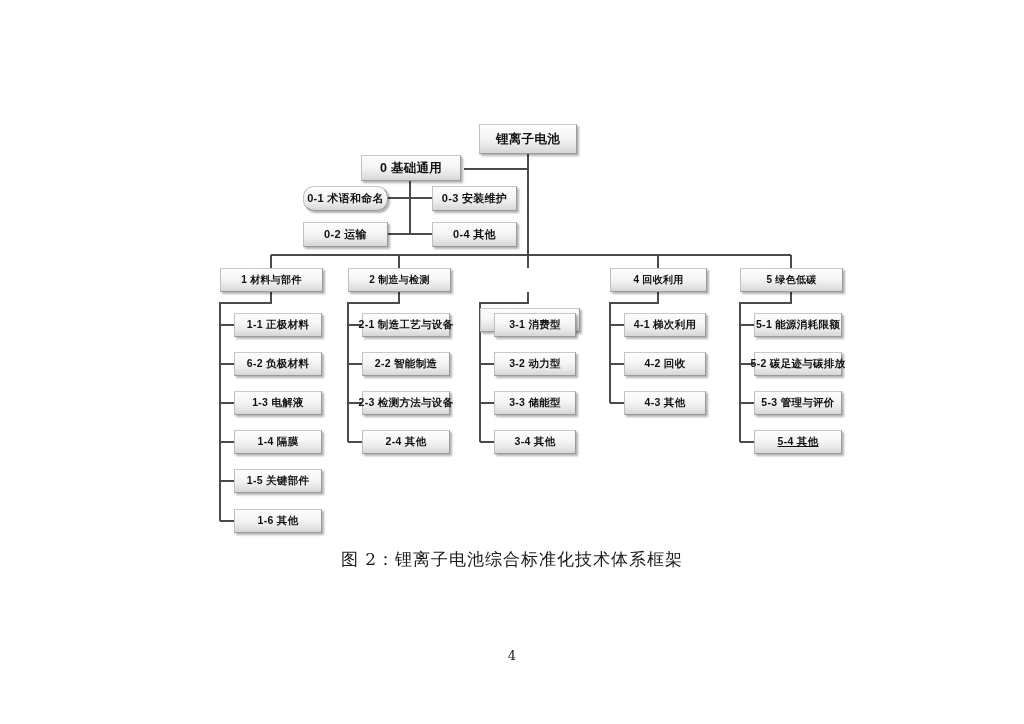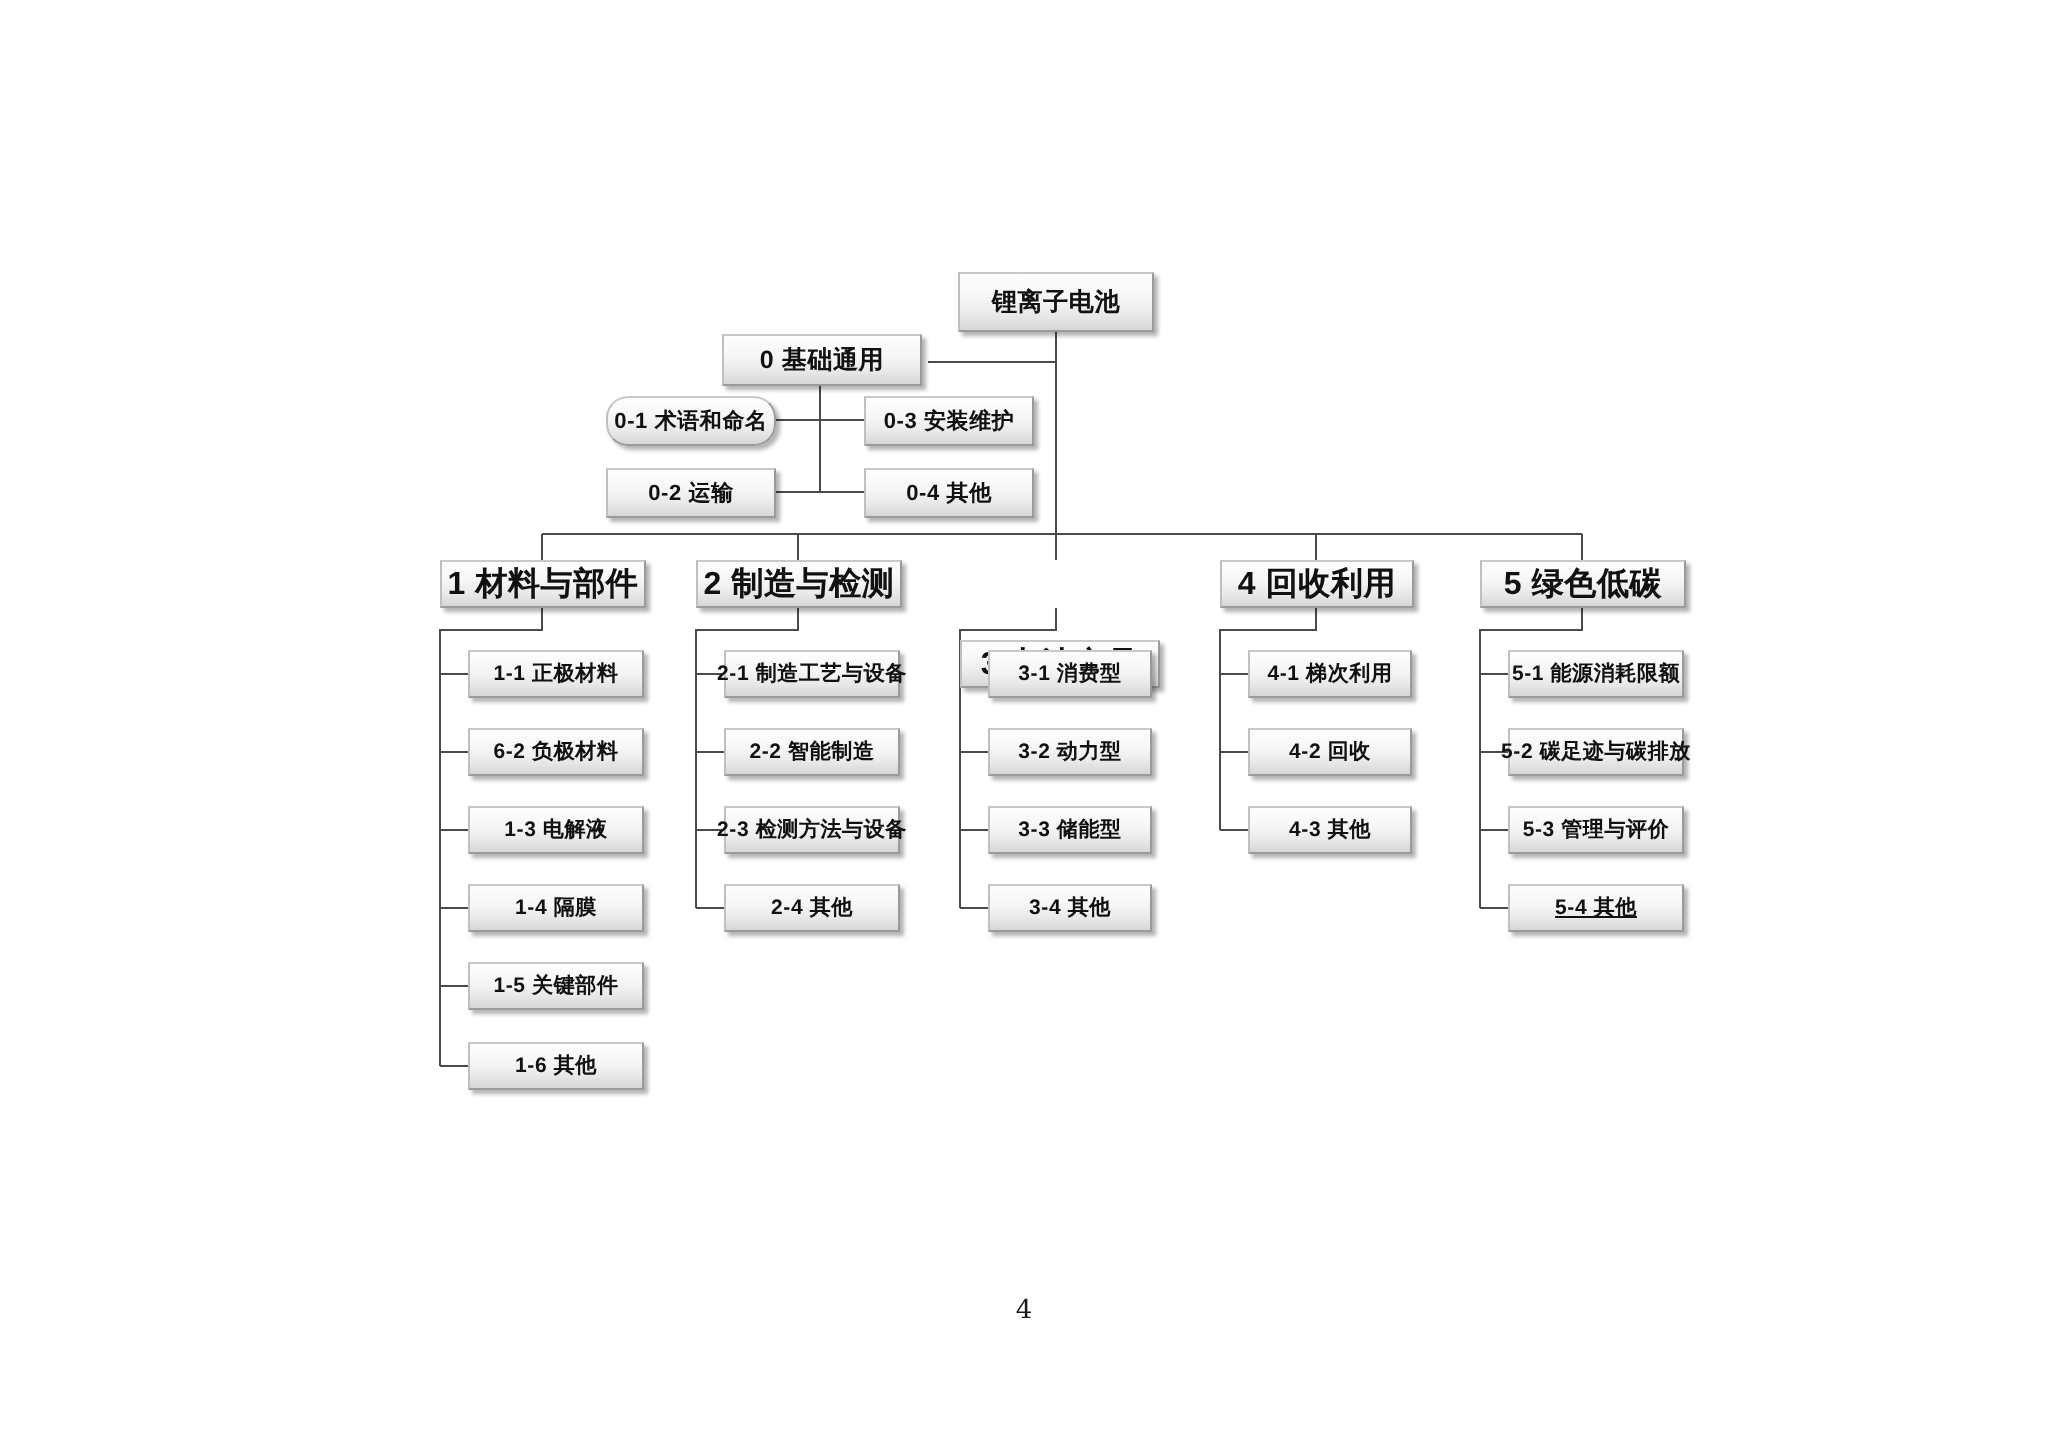--- a/index.html
+++ b/index.html
@@ -22,21 +22,21 @@
   #page {
     position: absolute;
     inset: 0;
     background: #ffffff;
   }
 
   
   #diagram {
     position: absolute;
     left: 0;
-    top: 12px;
+    top: 0;
     width: 828px;
     height: 600px;
     padding-left: 27px;
   }
 
   
   #connectors {
     position: absolute;
     left: 0;
     top: 0;
@@ -65,21 +65,21 @@
     font-weight: bold;
     letter-spacing: 0.3px;
     color: #111111;
     white-space: nowrap;
     z-index: 2;
   }
 
   .node.root       { font-size: 12.5px; }
   .node.level0     { font-size: 12.5px; }
   .node.level0sub  { font-size: 11px; }
-  .node.level1     { font-size: 16px; }
+  .node.level1     { font-size: 10px; }
   .node.leaf       { font-size: 10.5px; }
 
   
   #caption {
     position: absolute;
     left: 0;
     top: 548px;
     width: 1024px;
     text-align: center;
     font-family: "DejaVu Serif", "Liberation Serif", serif;
@@ -204,16 +204,17 @@
 
     <div class="node level1" style="left:740px; top:268px; width:103px; height:24px;">5 绿色低碳</div>
 
     <div class="node leaf" style="left:754px; top:313px; width:88px; height:24px;">5-1 能源消耗限额</div>
     <div class="node leaf" style="left:754px; top:352px; width:88px; height:24px;">5-2 碳足迹与碳排放</div>
     <div class="node leaf" style="left:754px; top:391px; width:88px; height:24px;">5-3 管理与评价</div>
     <div class="node leaf" style="left:754px; top:430px; width:88px; height:24px;text-decoration:underline;">5-4 其他</div>
 
   </div>
 
+  <div id="caption">图 2：锂离子电池综合标准化技术体系框架</div>
 
   <div id="page-number">4</div>
 
 </div>
 
 </body></html>

